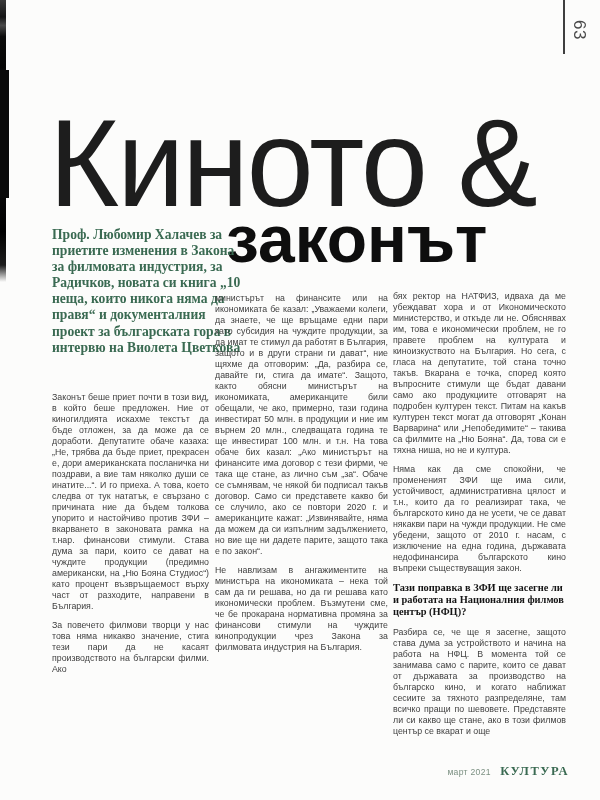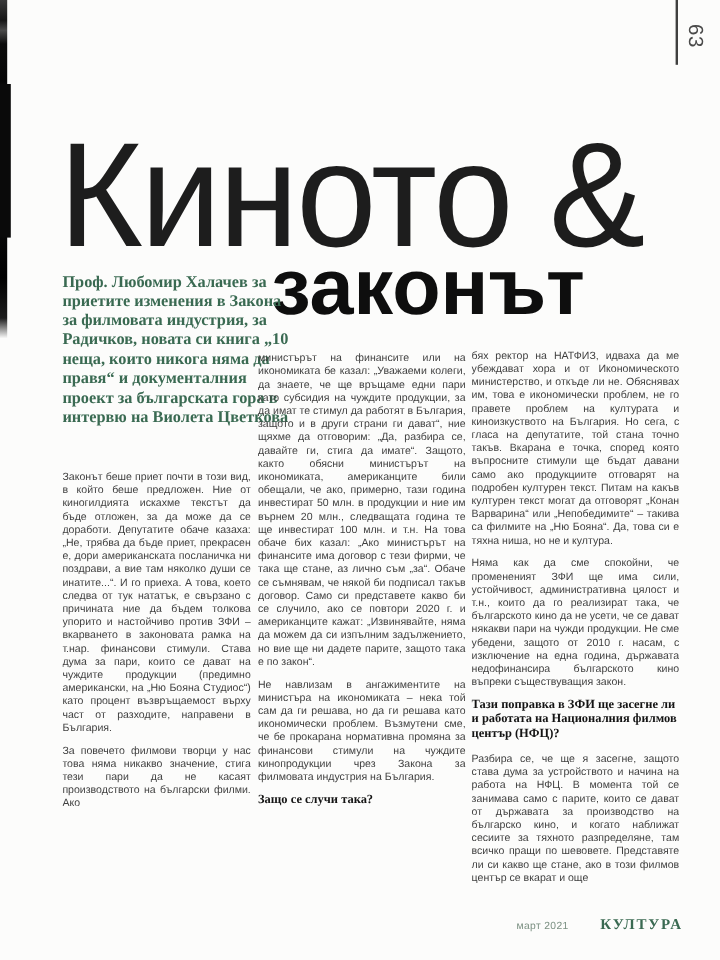--- a/index.html
+++ b/index.html
@@ -56,21 +56,21 @@
   }
   .q-lead{font-size:10.8px;line-height:12.4px;margin:0 0 9px 0;}
   .q-inline{font-size:10.4px;line-height:12.2px;margin:10px 0 7px 0;}
   
   .footer{
     position:absolute;right:31px;top:761px;white-space:nowrap;text-align:right;
   }
   .footer .issue{font-size:8.6px;color:#7b9082;letter-spacing:.3px;text-align:right;}
   .footer .mag{
     font-family:"Liberation Serif","DejaVu Serif",serif;font-weight:700;
-    font-size:12.5px;color:#3a6a52;letter-spacing:1.5px;margin-left:22px;
+    font-size:12.5px;color:#3a6a52;letter-spacing:1.5px;margin-left:5px;
   }
 </style>
 </head>
 <body>
 
 <div class="scan-edge"></div>
 <div class="scan-edge2"></div>
 
 <div class="pageno-rule"></div>
 <div class="pageno">63</div>
@@ -81,21 +81,20 @@
 <div class="intro">Проф. Любомир Халачев за приетите изменения в Закона за филмовата индустрия, за Радичков, новата си книга „10 неща, които никога няма да правя“ и документалния проект за българската гора в интервю на Виолета Цветкова</div>
 
 <div class="col col-1">
   <p>Законът беше приет почти в този вид, в който беше предложен. Ние от киногилдията искахме текстът да бъде отложен, за да може да се доработи. Депутатите обаче казаха: „Не, трябва да бъде приет, прекрасен е, дори американската посланичка ни поздрави, а вие там няколко души се инатите...“. И го приеха. А това, което следва от тук нататък, е свързано с причината ние да бъдем толкова упорито и настойчиво против ЗФИ – вкарването в законовата рамка на т.нар. финансови стимули. Става дума за пари, които се дават на чуждите продукции (предимно американски, на „Ню Бояна Студиос“) като процент възвръщаемост върху част от разходите, направени в България.</p>
   <p>За повечето филмови творци у нас това няма никакво значение, стига тези пари да не касаят производството на български филми. Ако</p>
 </div>
 
 <div class="col col-2">
   <p>министърът на финансите или на икономиката бе казал: „Уважаеми колеги, да знаете, че ще връщаме едни пари като субсидия на чуждите продукции, за да имат те стимул да работят в България, защото и в други страни ги дават“, ние щяхме да отговорим: „Да, разбира се, давайте ги, стига да имате“. Защото, както обясни министърът на икономиката, американците били обещали, че ако, примерно, тази година инвестират 50 млн. в продукции и ние им върнем 20 млн., следващата година те ще инвестират 100 млн. и т.н. На това обаче бих казал: „Ако министърът на финансите има договор с тези фирми, че така ще стане, аз лично съм „за“. Обаче се съмнявам, че някой би подписал такъв договор. Само си представете какво би се случило, ако се повтори 2020 г. и американците кажат: „Извинявайте, няма да можем да си изпълним задължението, но вие ще ни дадете парите, защото така е по закон“.</p>
   <p>Не навлизам в ангажиментите на министъра на икономиката – нека той сам да ги решава, но да ги решава като икономически проблем. Възмутени сме, че бе прокарана нормативна промяна за финансови стимули на чуждите кинопродукции чрез Закона за филмовата индустрия на България.</p>
-  <p class="q q-inline">Защо се случи така?</p>
 </div>
 
 <div class="col col-3">
   <p>бях ректор на НАТФИЗ, идваха да ме убеждават хора и от Икономическото министерство, и откъде ли не. Обяснявах им, това е икономически проблем, не го правете проблем на културата и киноизкуството на България. Но сега, с гласа на депутатите, той стана точно такъв. Вкарана е точка, според която въпросните стимули ще бъдат давани само ако продукциите отговарят на подробен културен текст. Питам на какъв културен текст могат да отговорят „Конан Варварина“ или „Непобедимите“ – такива са филмите на „Ню Бояна“. Да, това си е тяхна ниша, но не и култура.</p>
   <p>Няма как да сме спокойни, че промененият ЗФИ ще има сили, устойчивост, административна цялост и т.н., които да го реализират така, че българското кино да не усети, че се дават някакви пари на чужди продукции. Не сме убедени, защото от 2010 г. насам, с изключение на една година, държавата недофинансира българското кино въпреки съществуващия закон.</p>
   <p class="q q-inline">Тази поправка в ЗФИ ще засегне ли и работата на Националния филмов център (НФЦ)?</p>
   <p>Разбира се, че ще я засегне, защото става дума за устройството и начина на работа на НФЦ. В момента той се занимава само с парите, които се дават от държавата за производство на българско кино, и когато наближат сесиите за тяхното разпределяне, там всичко пращи по шевовете. Представяте ли си какво ще стане, ако в този филмов център се вкарат и още</p>
 </div>
 
 <div class="footer">

